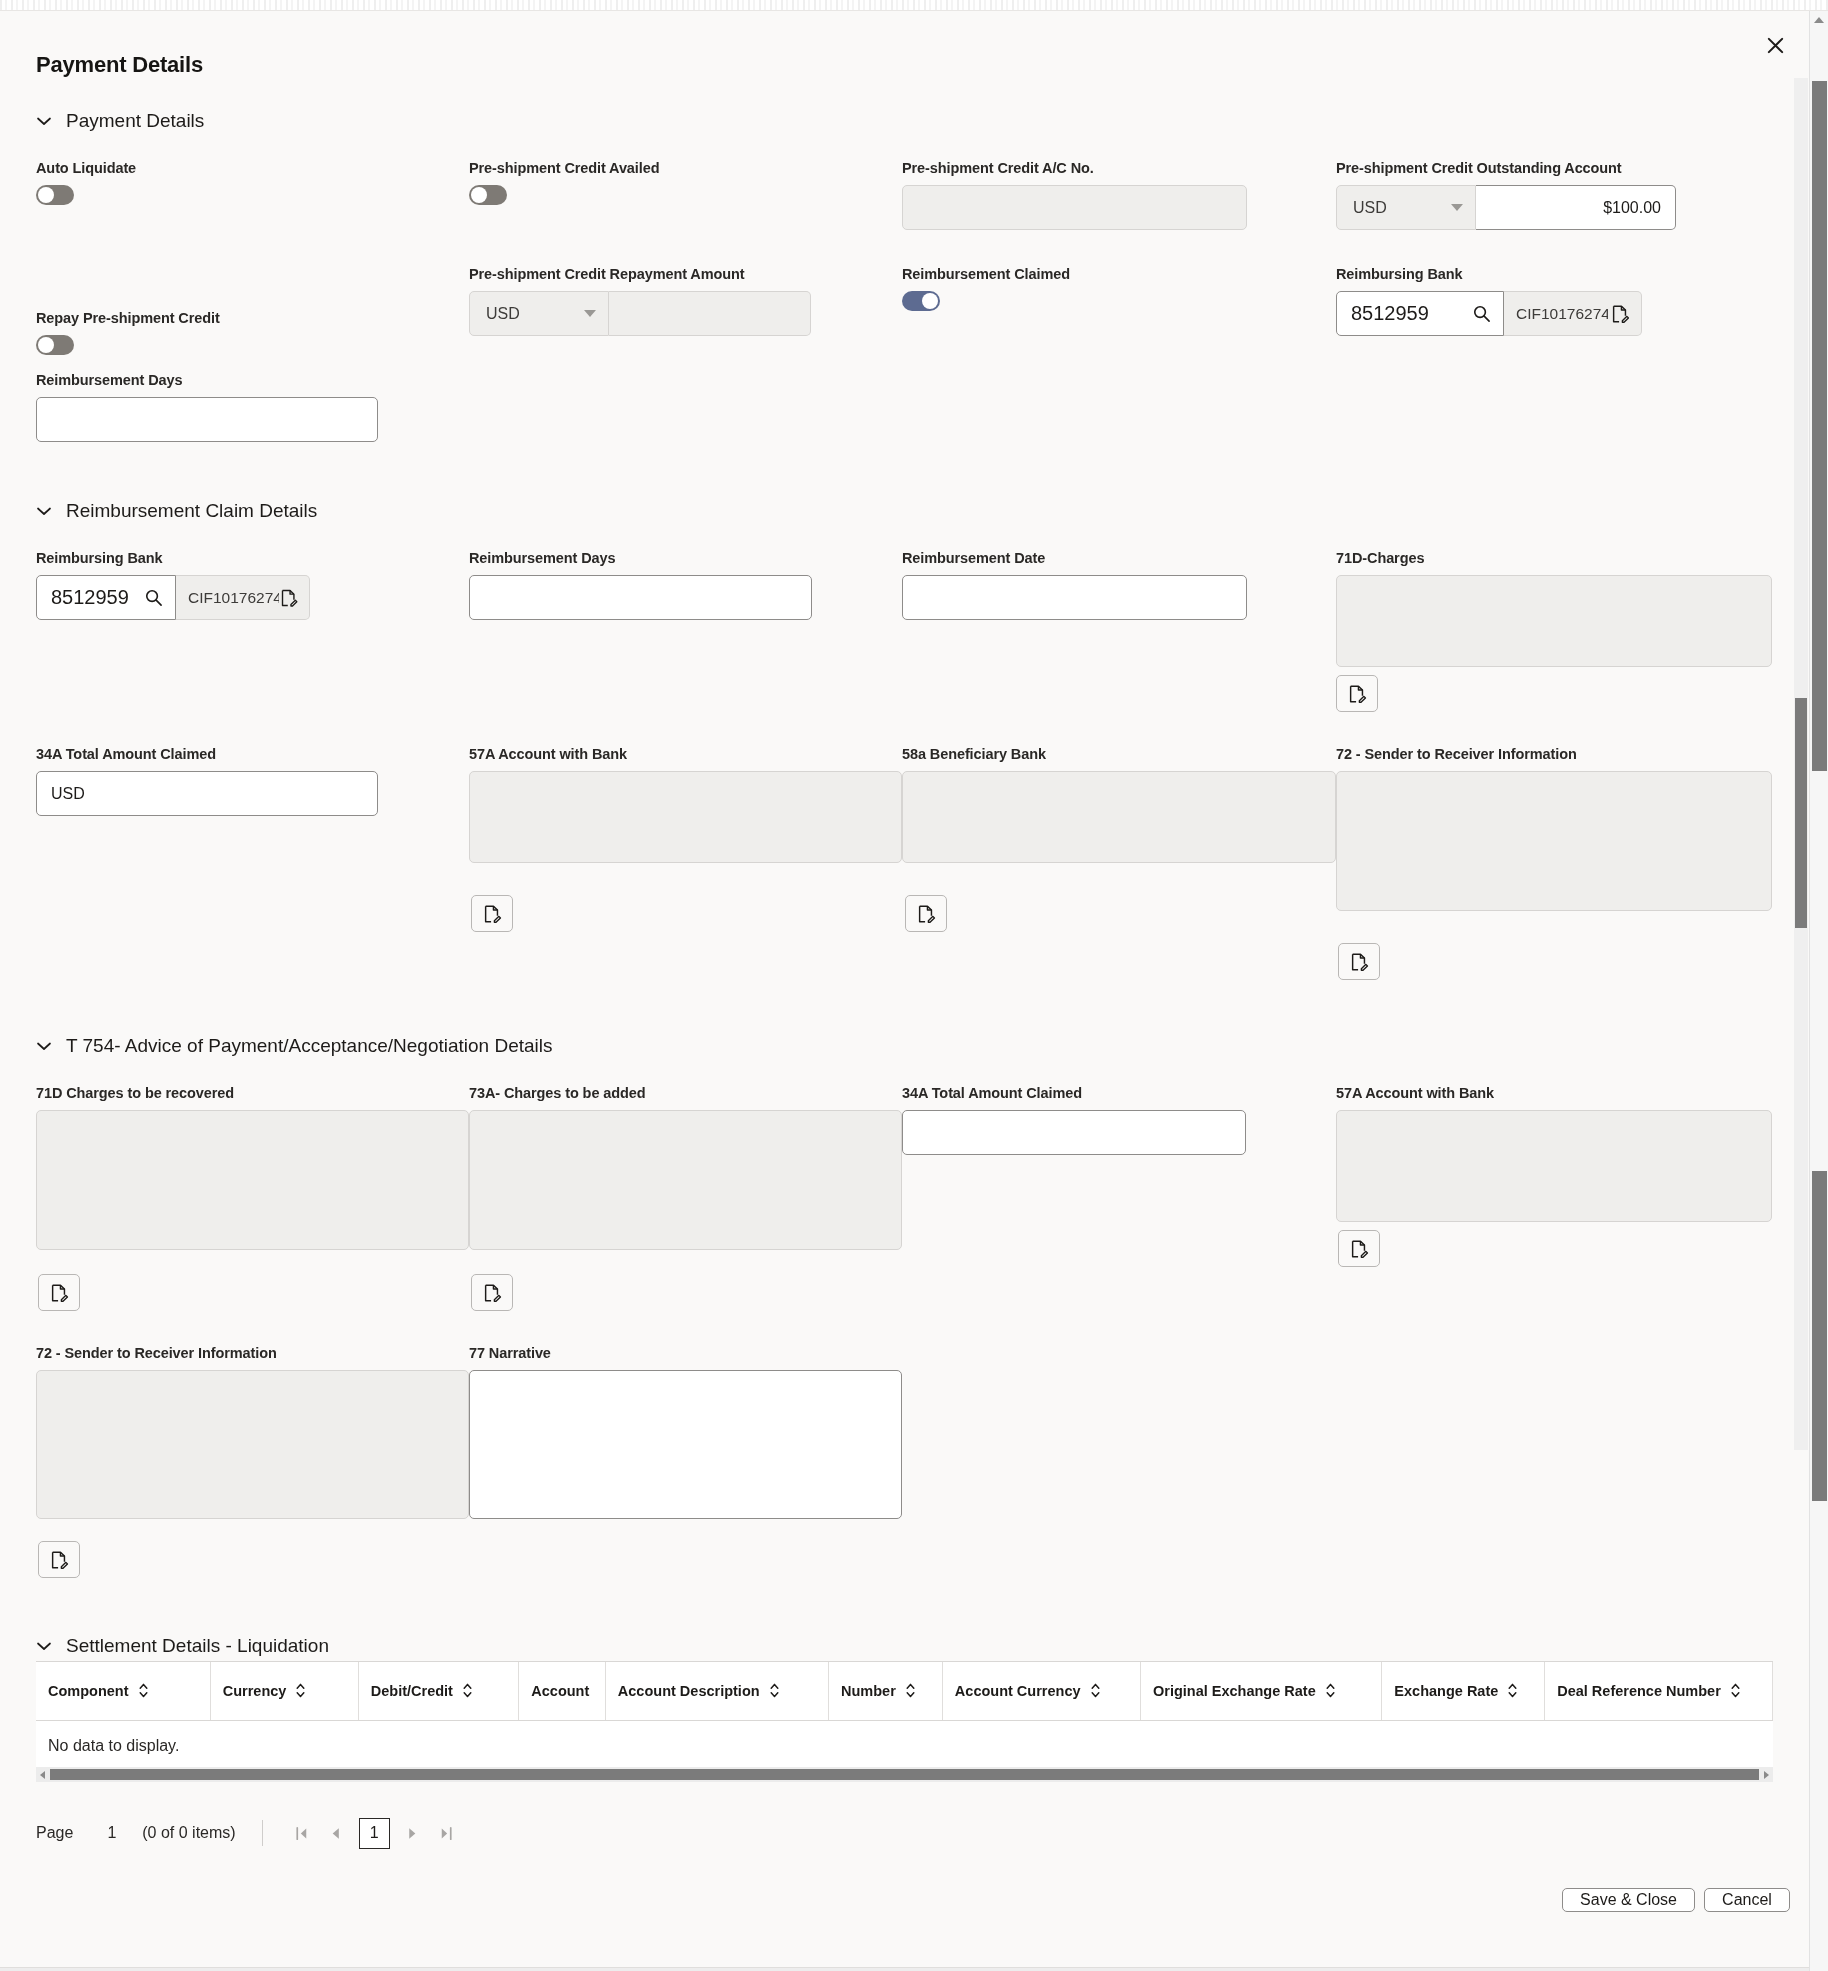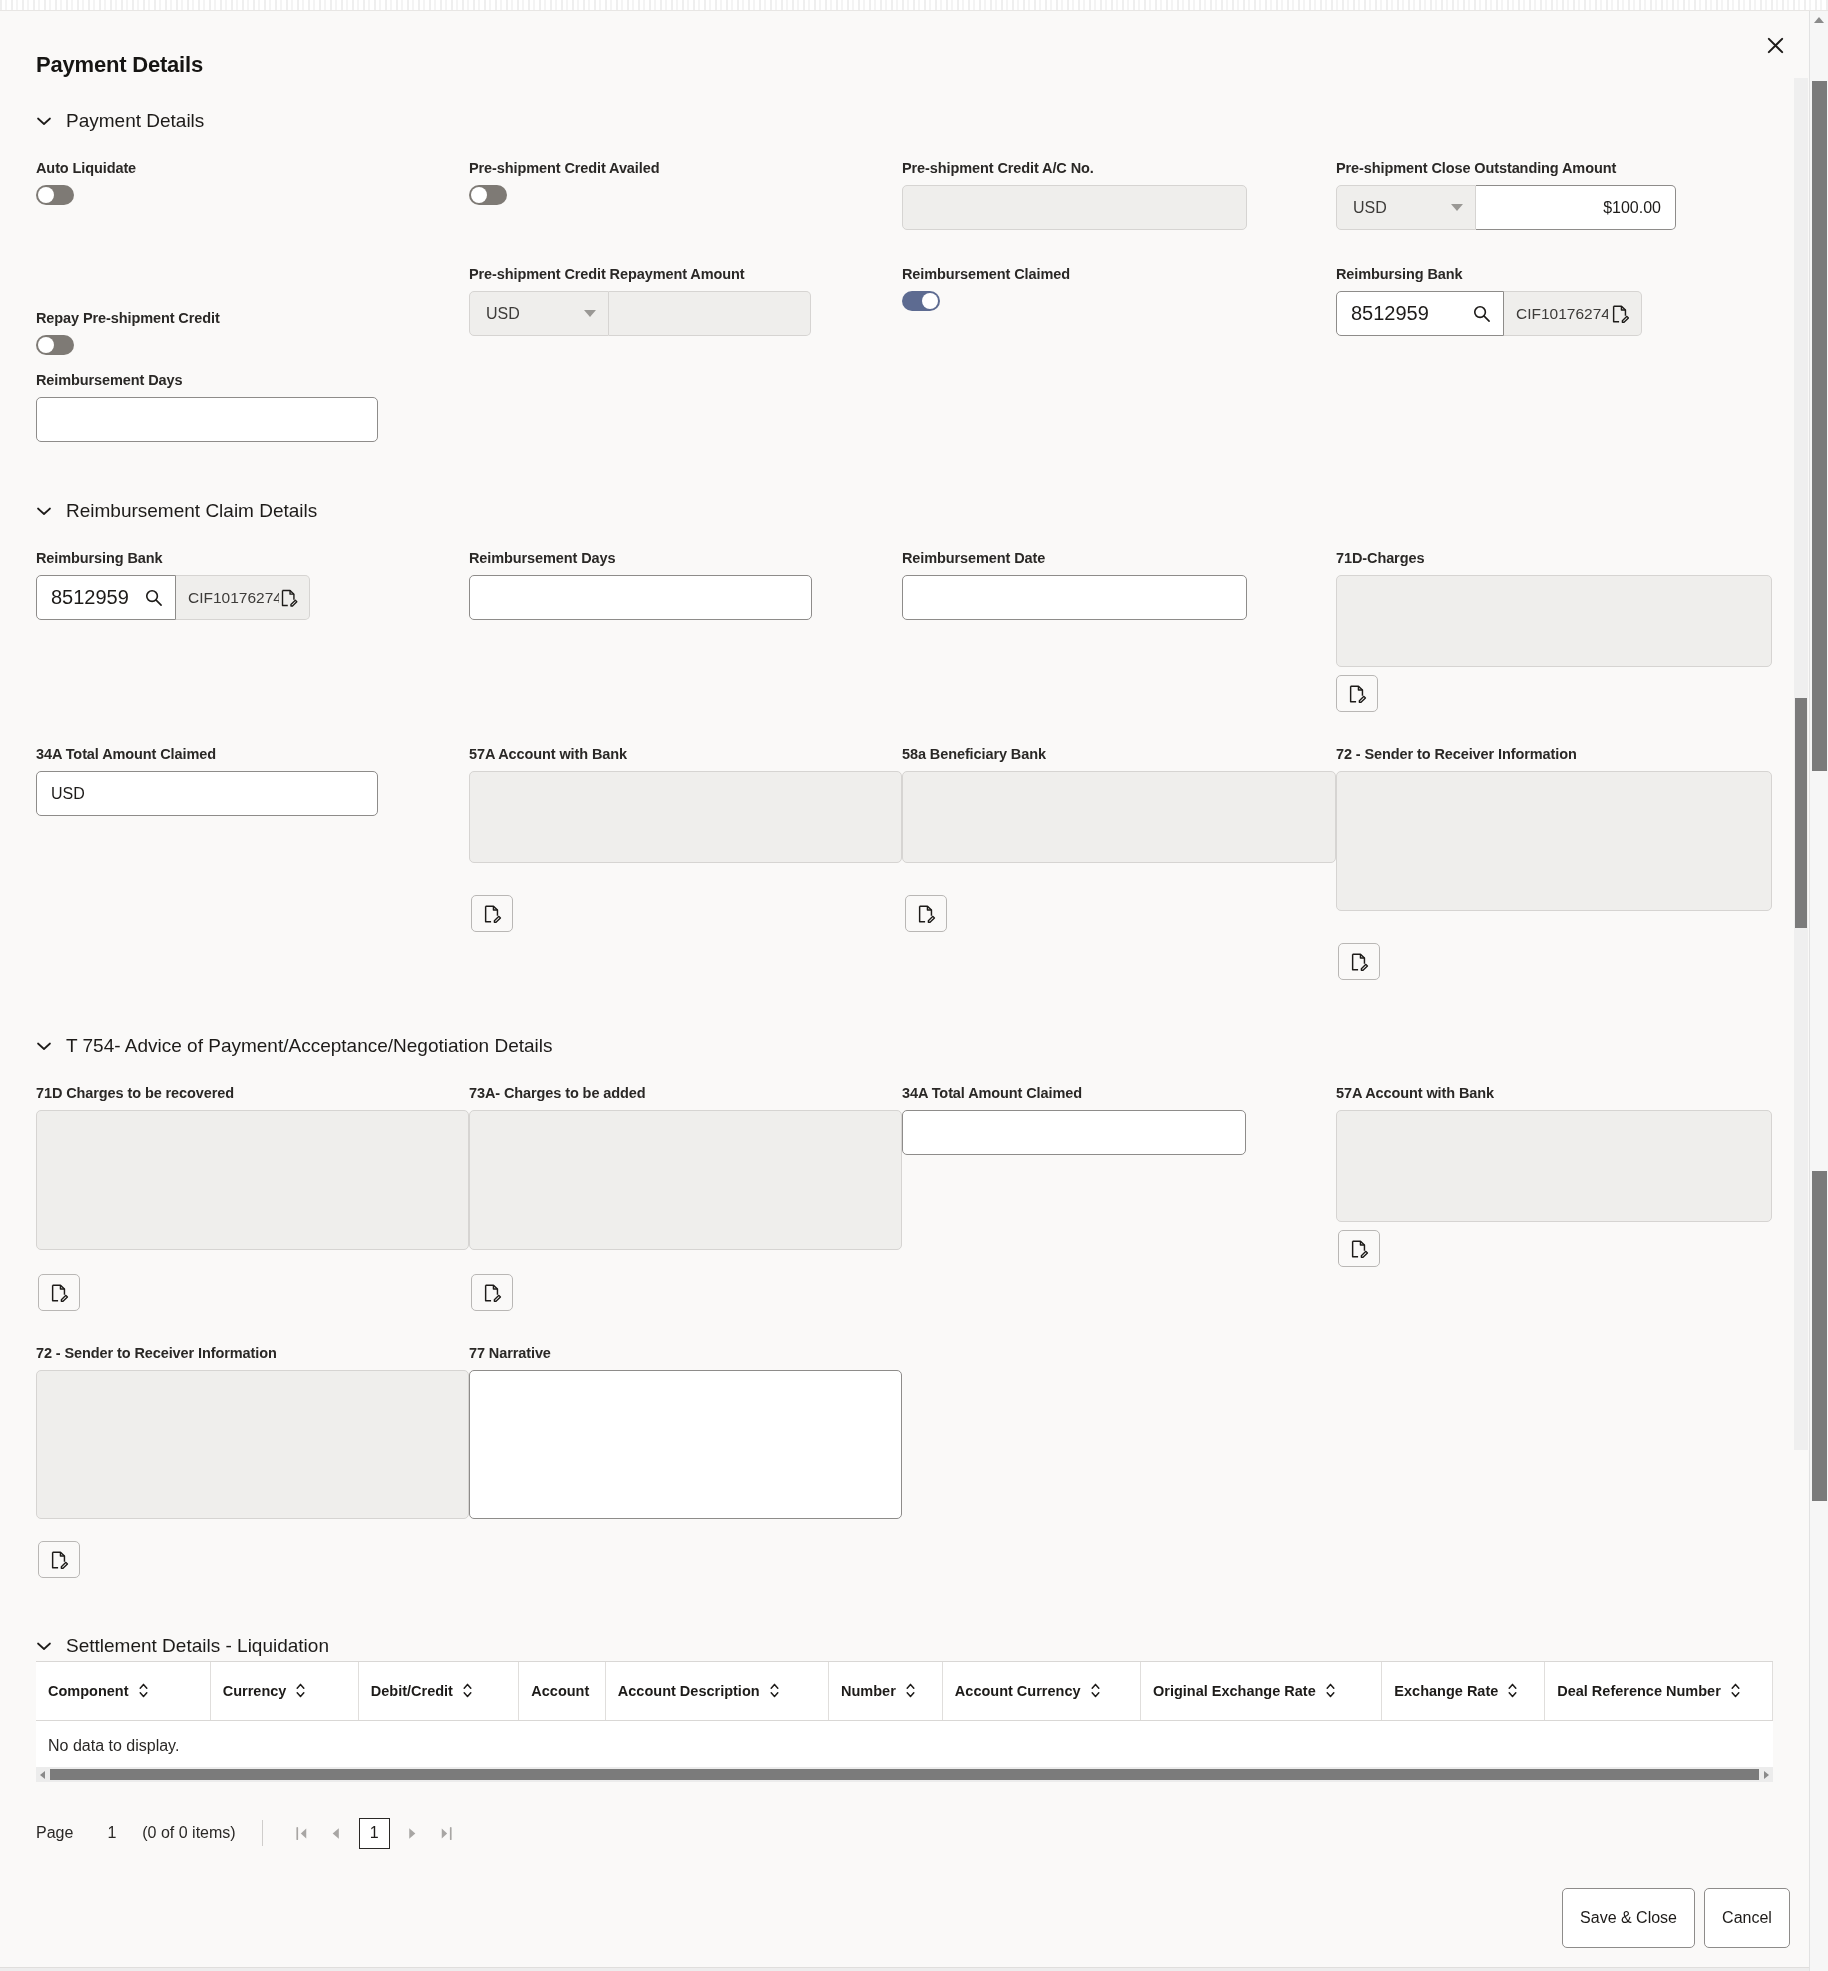--- a/index.html
+++ b/index.html
@@ -216,21 +216,21 @@
   }
   .pgcur {
     width: 31px; height: 31px; border: 1px solid #2a2826; background: #ffffff;
     display: flex; align-items: center; justify-content: center;
     font-size: 16px; color: #1d1b19; margin: 0 6px;
   }
 
   
   .footer { position: absolute; right: 38px; top: 1888px; display: flex; gap: 9px; }
   .btn {
-    height: 60px; min-width: 86px; padding: 0 17px;
+    height: 24px; min-width: 86px; padding: 0 17px;
     border: 1px solid #8e8c8a; border-radius: 5px; background: #ffffff;
     font-size: 16px; color: #1d1b19; cursor: pointer;
     display: flex; align-items: center; justify-content: center;
     font-family: "Liberation Sans", sans-serif;
   }
   .bottom-edge {
     position: absolute; left: 0; bottom: 0; width: 1809px; height: 4px;
     background: #ededed; border-top: 1px solid #e0dedc;
   }
 </style>
@@ -278,21 +278,21 @@
         <span class="knob"></span>
       </span>
   </div>
 
   <div class="field" style="left:902px;top:160px;width:345px;">
     <span class="flabel">Pre-shipment Credit A/C No.</span>
     <div class="inp ro" style="width:345px;"></div>
   </div>
 
   <div class="field" style="left:1336px;top:160px;">
-    <span class="flabel">Pre-shipment Close Outstanding Amount</span>
+    <span class="flabel">Pre-shipment Credit Outstanding Account</span>
     <div style="display:flex;">
       <div class="sel" style="width:140px;">
         <span>USD</span>
         <span class="caret"></span>
       </div>
       <div class="amt" style="width:200px;">$100.00</div>
     </div>
   </div>
 
   <div class="field" style="left:36px;top:266px;width:300px;margin-top:44px;">

